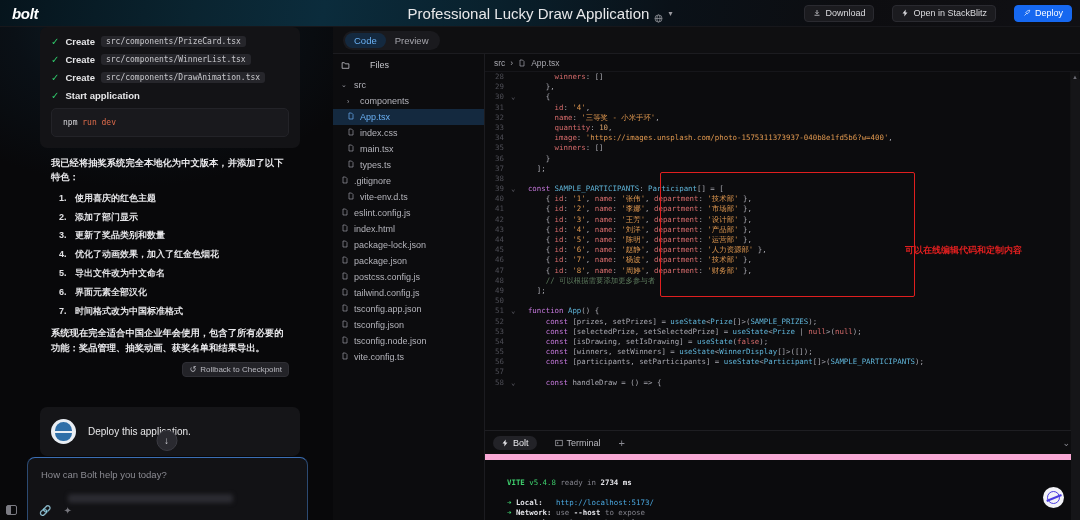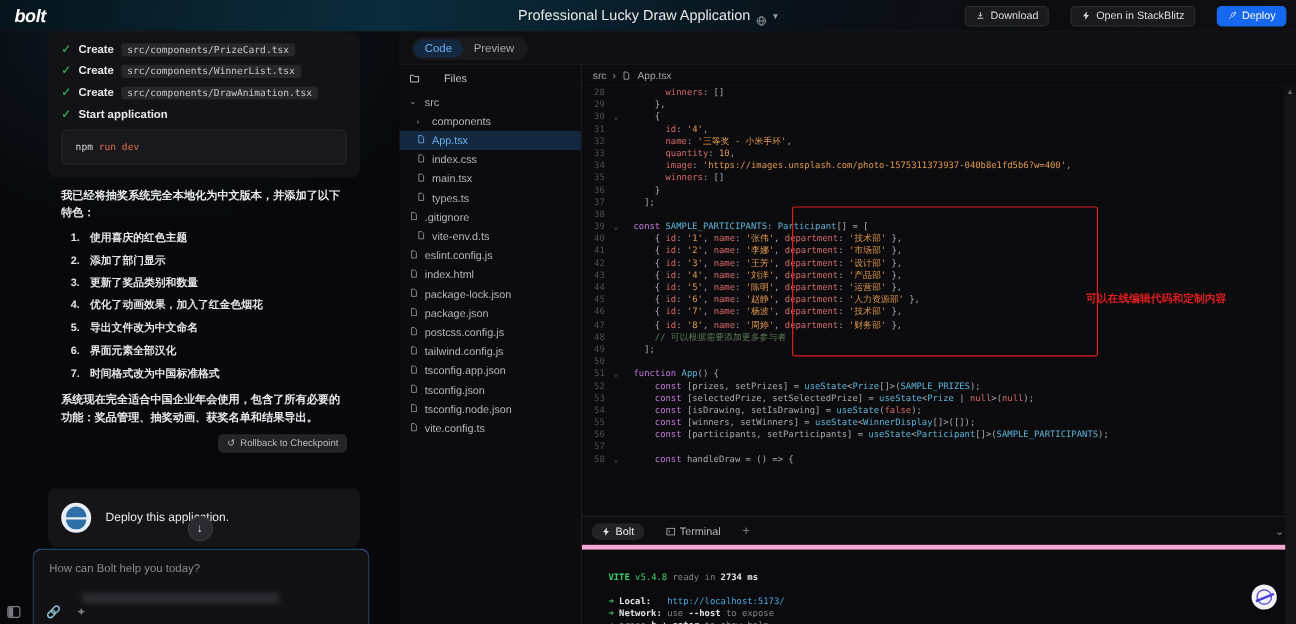--- a/index.html
+++ b/index.html
@@ -19,21 +19,21 @@
   }
   .brand {
     margin-left:12px; font-style:italic; font-weight:bold; font-size:15px;
     color:#fff; letter-spacing:-0.3px;
   }
   .topbar-center {
     position:absolute; left:0; right:0; display:flex; justify-content:center;
     align-items:center; gap:5px; pointer-events:none;
   }
   .topbar-center > * { pointer-events:auto; }
-  .proj-title { font-size:12px; color:#e8e8ea; }
+  .proj-title { font-size:15px; color:#e8e8ea; }
   .globe-ico { width:9px; height:9px; opacity:.75; }
   .chev { font-size:8px; color:#9a9aa0; }
   .topbar-right {
     position:absolute; right:8px; display:flex; align-items:center; gap:18px;
   }
   .btn {
     display:flex; align-items:center; gap:4px; height:17px; padding:0 8px;
     border-radius:4px; font-size:9px; color:#dcdce0; background:#1b1b1f;
     border:1px solid #2a2a30; white-space:nowrap;
   }
@@ -218,21 +218,21 @@
   }
   .term-tabs { height:23px; display:flex; align-items:center; gap:10px; padding-left:8px; }
   .term-tab {
     display:flex; align-items:center; gap:4px; font-size:9px; color:#b8b8bf;
     padding:2px 8px; border-radius:10px;
   }
   .term-tab.active { background:#222227; color:#e8e8ec; }
   .term-collapse { position:absolute; right:10px; top:7px; color:#8a8a92; font-size:9px; }
   .term-body {
     position:absolute; top:23px; left:0; right:0; bottom:0; background:#0b0b0d;
-    border-top:4px solid #f9a8d4;
+    border-top:6px solid #f9a8d4;
     font-family:"DejaVu Sans Mono","Liberation Mono",monospace; font-size:7.4px;
     line-height:10px; padding:18px 0 4px 22px;
   }
   .t-green { color:#3ecf6d; }
   .t-dim { color:#83838c; }
   .t-white { color:#e3e3e8; font-weight:bold; }
   .t-cyan { color:#4aa8e0; }
   .t-arrow { color:#3ecf6d; }
 
   .fab {

